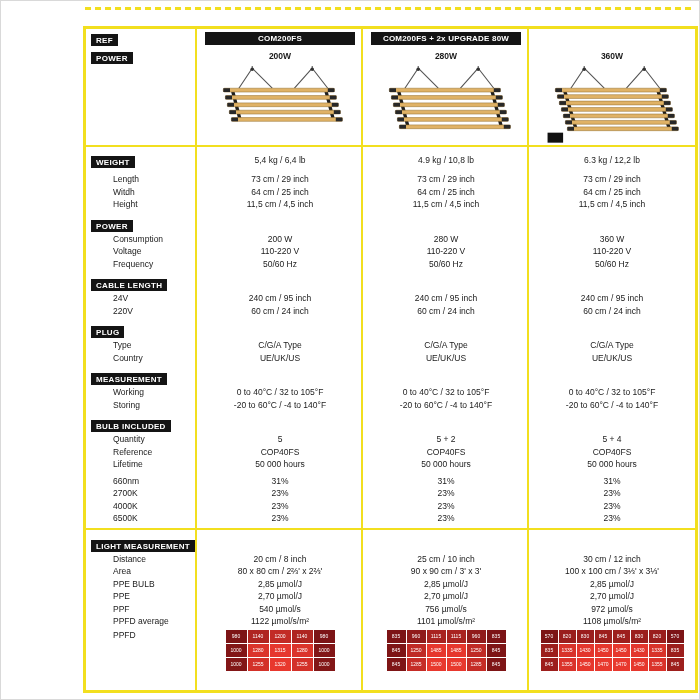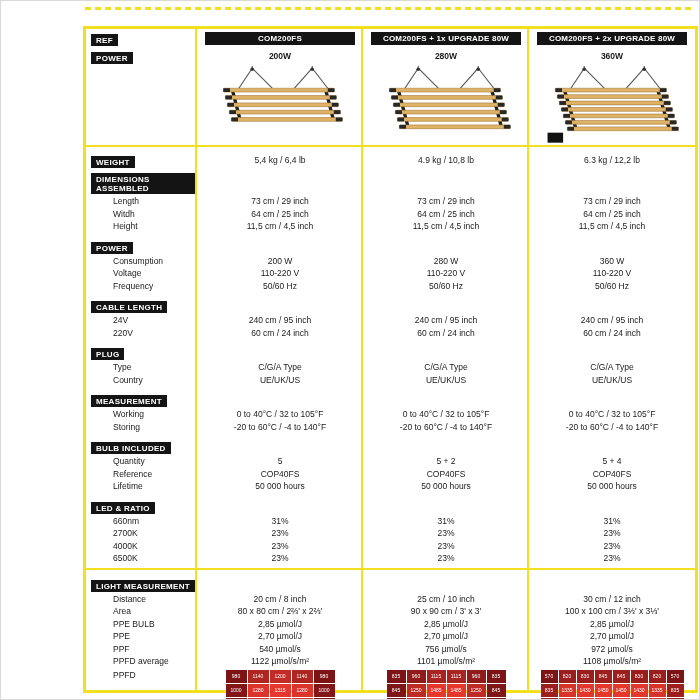--- a/index.html
+++ b/index.html
@@ -56,21 +56,20 @@
 <div class="spec-table">
   <div class="vline v1"></div>
   <div class="vline v2"></div>
   <div class="vline v3"></div>
 
   <div class="trow header-row">
     <div class="cell label-cell">
       <span class="black-tag">REF</span>
     </div>
     <div class="col-head">COM200FS</div>
-    <div class="col-head">COM200FS + 1x UPGRADE 80W</div>
     <div class="col-head">COM200FS + 2x UPGRADE 80W</div>
   </div>
 
   <div class="trow power-row">
     <div class="cell label-cell">
       <span class="black-tag">POWER</span>
     </div>
     <div class="cell value">200W</div>
     <div class="cell value">280W</div>
     <div class="cell value">360W</div>
@@ -169,26 +168,20 @@
       <div class="section">
         <div class="trow">
           <div class="cell label-cell"><span class="black-tag">WEIGHT</span></div>
           <div class="cell value">5,4 kg / 6,4 lb</div>
           <div class="cell value">4.9 kg / 10,8 lb</div>
           <div class="cell value">6.3 kg / 12,2 lb</div>
         </div>
       </div>
       <div class="section">
         <div class="trow">
-          <div class="cell label-cell"><span class="black-tag">DIMENSIONS ASSEMBLED</span></div>
-          <div class="cell value"></div>
-          <div class="cell value"></div>
-          <div class="cell value"></div>
-        </div>
-        <div class="trow">
           <div class="cell sub-label">Length</div>
           <div class="cell value">73 cm / 29 inch</div>
           <div class="cell value">73 cm / 29 inch</div>
           <div class="cell value">73 cm / 29 inch</div>
         </div>
         <div class="trow">
           <div class="cell sub-label">Witdh</div>
           <div class="cell value">64 cm / 25 inch</div>
           <div class="cell value">64 cm / 25 inch</div>
           <div class="cell value">64 cm / 25 inch</div>
@@ -306,26 +299,20 @@
           <div class="cell value">COP40FS</div>
         </div>
         <div class="trow">
           <div class="cell sub-label">Lifetime</div>
           <div class="cell value">50 000 hours</div>
           <div class="cell value">50 000 hours</div>
           <div class="cell value">50 000 hours</div>
         </div>
       </div>
       <div class="section">
-        <div class="trow">
-          <div class="cell label-cell"><span class="black-tag">LED &amp; RATIO</span></div>
-          <div class="cell value"></div>
-          <div class="cell value"></div>
-          <div class="cell value"></div>
-        </div>
         <div class="trow">
           <div class="cell sub-label">660nm</div>
           <div class="cell value">31%</div>
           <div class="cell value">31%</div>
           <div class="cell value">31%</div>
         </div>
         <div class="trow">
           <div class="cell sub-label">2700K</div>
           <div class="cell value">23%</div>
           <div class="cell value">23%</div>

